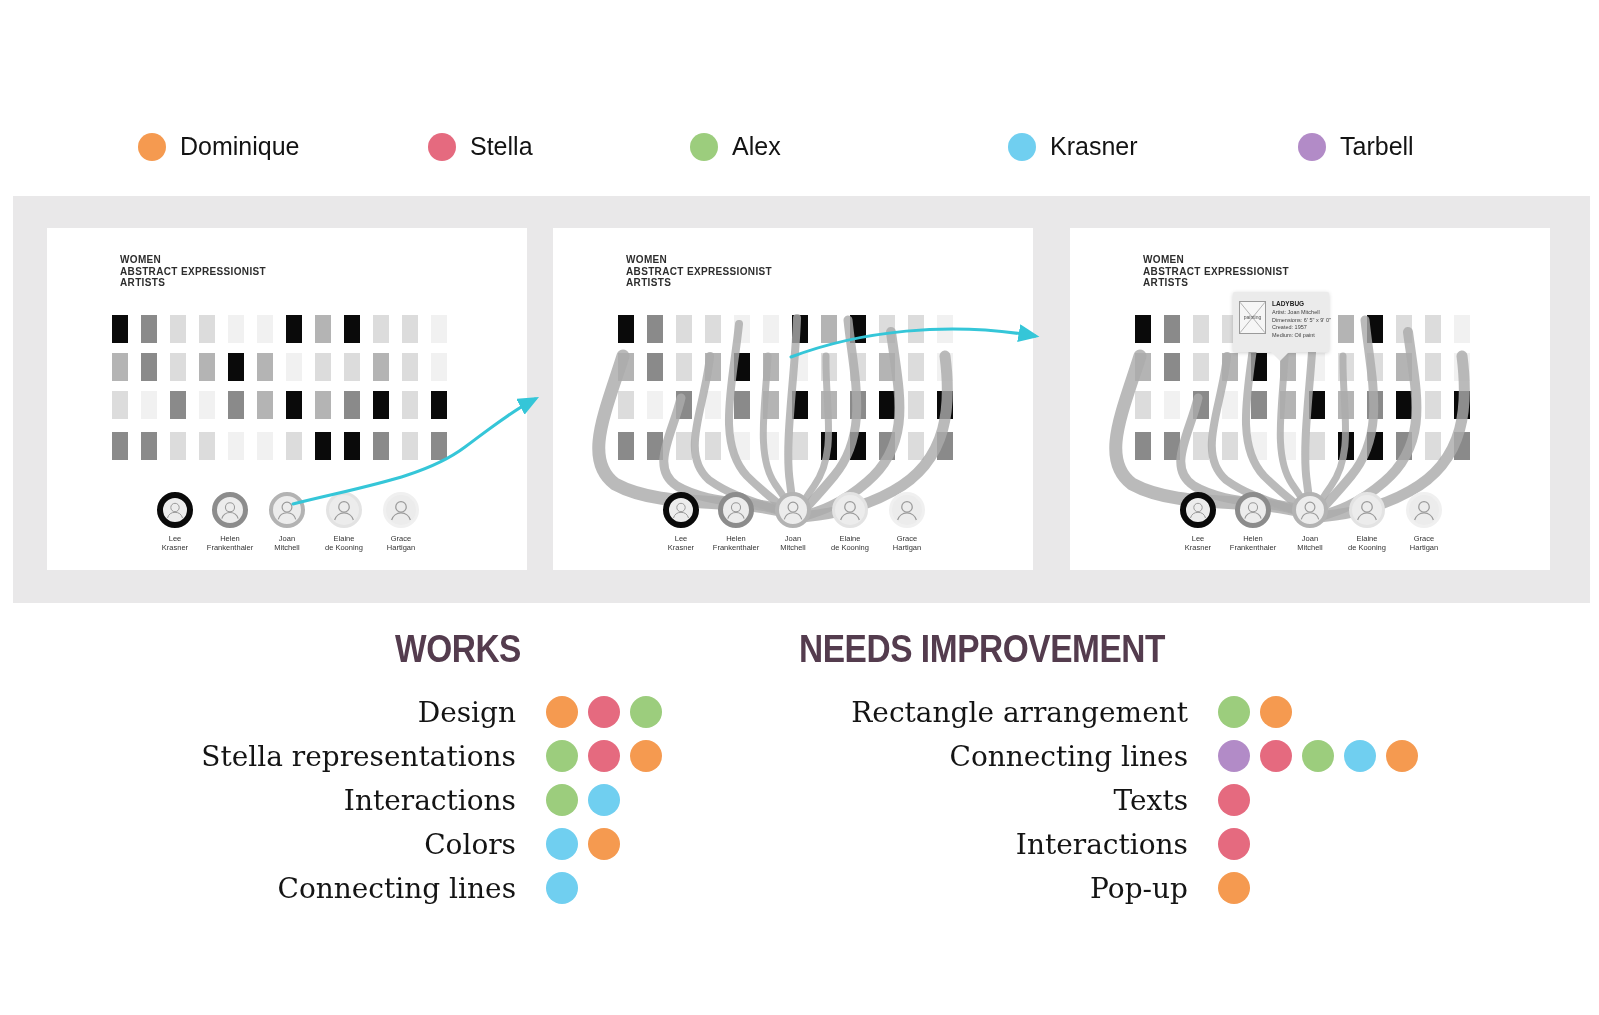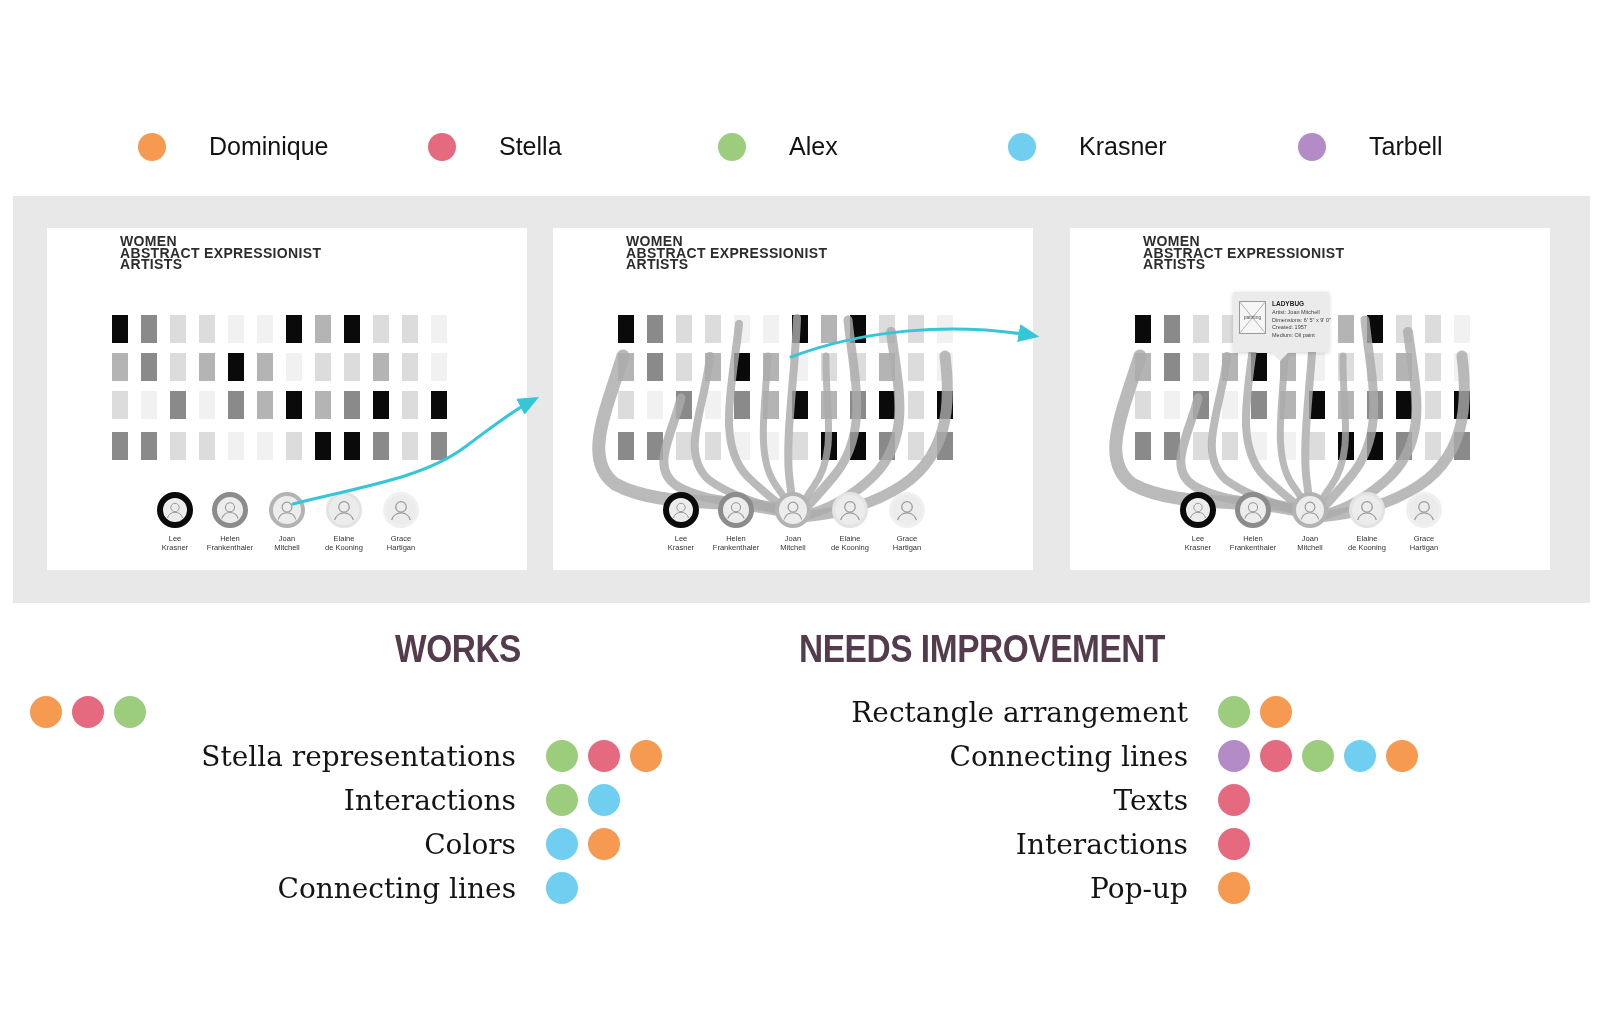--- a/index.html
+++ b/index.html
@@ -2,26 +2,26 @@
 <html><head>
 <meta charset="utf-8">
 <style>
   html,body{margin:0;padding:0;background:#ffffff;}
   #board{position:relative;width:1599px;height:1015px;overflow:hidden;
          font-family:"Liberation Sans",sans-serif;background:#ffffff;}
 
   
   .legend-entry{position:absolute;top:132px;display:flex;align-items:center;gap:14px;}
   .legend-dot{width:28px;height:28px;border-radius:50%;}
-  .legend-name{font-size:25px;color:#131313;margin-left:29px;}
+  .legend-name{font-size:25px;color:#131313;}
 
   
   #band{position:absolute;left:13px;top:196px;width:1577px;height:407px;background:#e9e8e9;}
   .panel{position:absolute;top:32px;width:480px;height:342px;background:#ffffff;}
-  .p-title{position:absolute;left:73px;top:8px;font-size:14px;font-weight:700;
+  .p-title{position:absolute;left:73px;top:26px;font-size:10px;font-weight:700;
            letter-spacing:.35px;line-height:11.5px;color:#2d2d2d;}
   .grid-rect{position:absolute;width:16px;height:28px;}
   .strands{position:absolute;left:0;top:0;z-index:1;}
   .avatars{position:absolute;left:0;top:0;width:100%;height:100%;z-index:2;}
   .avatar{position:absolute;width:36px;height:36px;border-radius:50%;background:#ececec;
           box-sizing:border-box;overflow:hidden;}
   .avatar svg{position:absolute;left:0;top:0;width:100%;height:100%;}
   .avatar-label{position:absolute;width:80px;text-align:center;font-size:7.5px;
                 line-height:9px;color:#333;}
   
@@ -56,21 +56,21 @@
 <div id="board">
   <div id="legend">
       <div class="legend-entry" style="left: 138px;">
         <span class="legend-dot" style="background: rgb(245, 154, 80);"></span>
         <span class="legend-name">Dominique</span>
       </div>
       <div class="legend-entry" style="left: 428px;">
         <span class="legend-dot" style="background: rgb(229, 106, 127);"></span>
         <span class="legend-name">Stella</span>
       </div>
-      <div class="legend-entry" style="left: 718px;">
+      <div class="legend-entry" style="left: 690px;">
         <span class="legend-dot" style="background: rgb(156, 205, 125);"></span>
         <span class="legend-name">Alex</span>
       </div>
       <div class="legend-entry" style="left: 1008px;">
         <span class="legend-dot" style="background: rgb(112, 207, 240);"></span>
         <span class="legend-name">Krasner</span>
       </div>
       <div class="legend-entry" style="left: 1298px;">
         <span class="legend-dot" style="background: rgb(178, 139, 199);"></span>
         <span class="legend-name">Tarbell</span>
@@ -453,20 +453,21 @@
       </defs>
       <path d="M293,504 C365,486 425,477 465,447 C498,422 516,409 535,399" fill="none" stroke="#35c6d8" stroke-width="3" stroke-linecap="round" marker-end="url(#ah)"></path>
       <path d="M791,357 C860,331 948,321 1035,336" fill="none" stroke="#35c6d8" stroke-width="3" stroke-linecap="round" marker-end="url(#ah)"></path>
     </svg>
 
   <div class="sec-title" style="left:308px;width:300px;">WORKS</div>
   <div class="sec-title" style="left:762px;width:440px;">NEEDS IMPROVEMENT</div>
 
   <div id="works-col" class="fb-col" style="left:0;">
       <div class="fb-row">
+        <div class="fb-label">Design</div>
         <div class="fb-dots">
           <span class="vote-dot" style="background: rgb(245, 154, 80);"></span>
           <span class="vote-dot" style="background: rgb(229, 106, 127);"></span>
           <span class="vote-dot" style="background: rgb(156, 205, 125);"></span>
         </div>
       </div>
       <div class="fb-row">
         <div class="fb-label">Stella representations</div>
         <div class="fb-dots">
           <span class="vote-dot" style="background: rgb(156, 205, 125);"></span>

